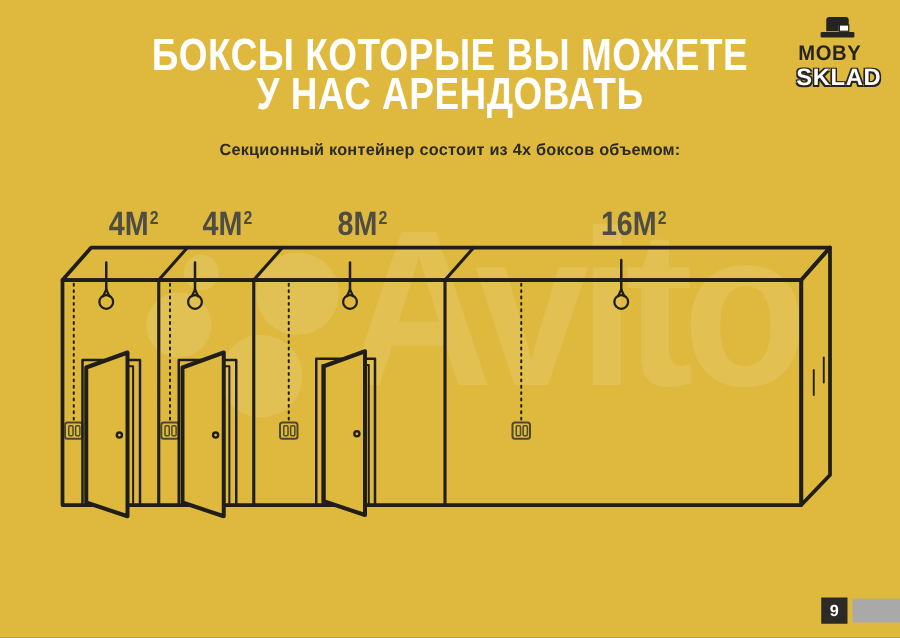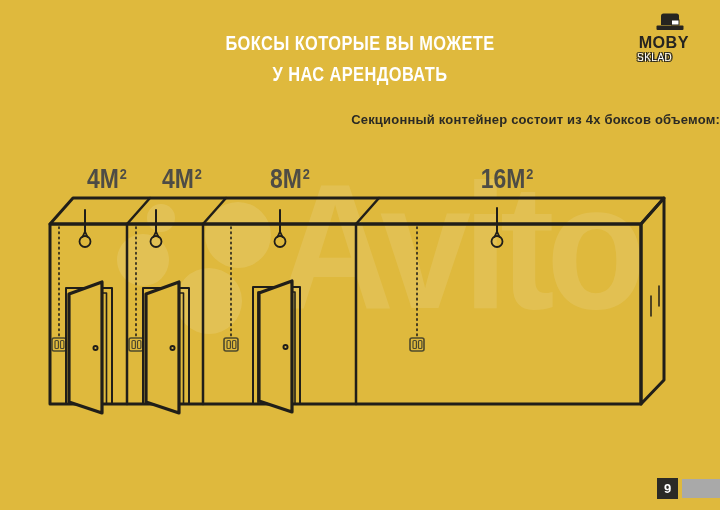--- a/index.html
+++ b/index.html
@@ -4,37 +4,37 @@
 <style>
   html,body{margin:0;padding:0;background:#888;}
   .stage{
     position:relative;width:720px;height:510px;overflow:hidden;
     background:#dfb93d;
     font-family:"Liberation Sans", sans-serif;
   }
   
   .title{
     position:absolute;top:28px;left:0;width:720px;text-align:center;
-    color:#ffffff;font-weight:700;font-size:20px;line-height:31px;
+    color:#ffffff;font-weight:700;font-size:36px;line-height:31px;
     letter-spacing:.5px;
   }
   .title .tline{display:block;transform:scaleX(.82);transform-origin:50% 50%;white-space:nowrap;}
   .subtitle{
-    position:absolute;top:112px;left:0;width:720px;text-align:right;
+    position:absolute;top:112px;left:0;width:720px;text-align:center;
     color:#2b2a24;font-weight:700;font-size:13px;letter-spacing:.2px;
   }
   
   .brand{position:absolute;top:12px;left:637px;width:66px;text-align:left;}
   .brand svg{display:block;margin:0 auto;}
   .brand-name{
     margin-top:1px;color:#262420;font-weight:700;font-size:17px;letter-spacing:.5px;
     transform:scaleX(.95);transform-origin:50% 50%;
   }
   .brand-sub{
-    margin-top:-1px;color:#ffffff;font-weight:400;font-size:10px;letter-spacing:.5px;
+    margin-top:-1px;color:#ffffff;font-weight:700;font-size:19px;letter-spacing:.5px;
     text-shadow:-1.2px -1.2px 0 #262420,1.2px -1.2px 0 #262420,-1.2px 1.2px 0 #262420,1.2px 1.2px 0 #262420;
   }
   
   .wm{position:absolute;inset:0;pointer-events:none;}
   .wm-c{position:absolute;border-radius:50%;background:rgba(255,255,255,.12);}
   .wm-text{
     position:absolute;left:276px;top:158px;
     font-size:178px;line-height:178px;font-weight:700;letter-spacing:-9px;
     color:rgba(255,255,255,.11);
     transform:scaleX(.92);transform-origin:0 0;white-space:nowrap;

